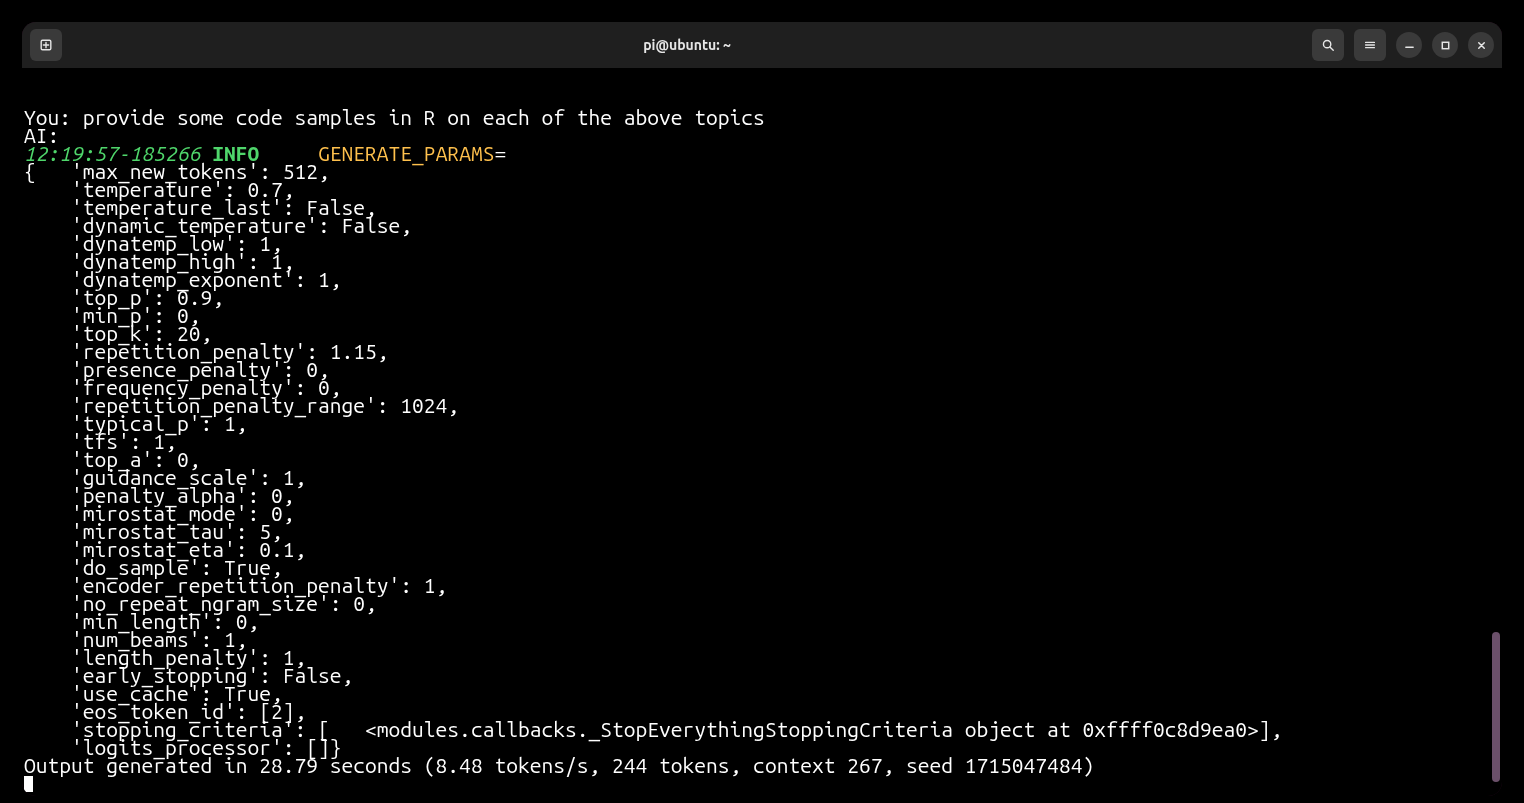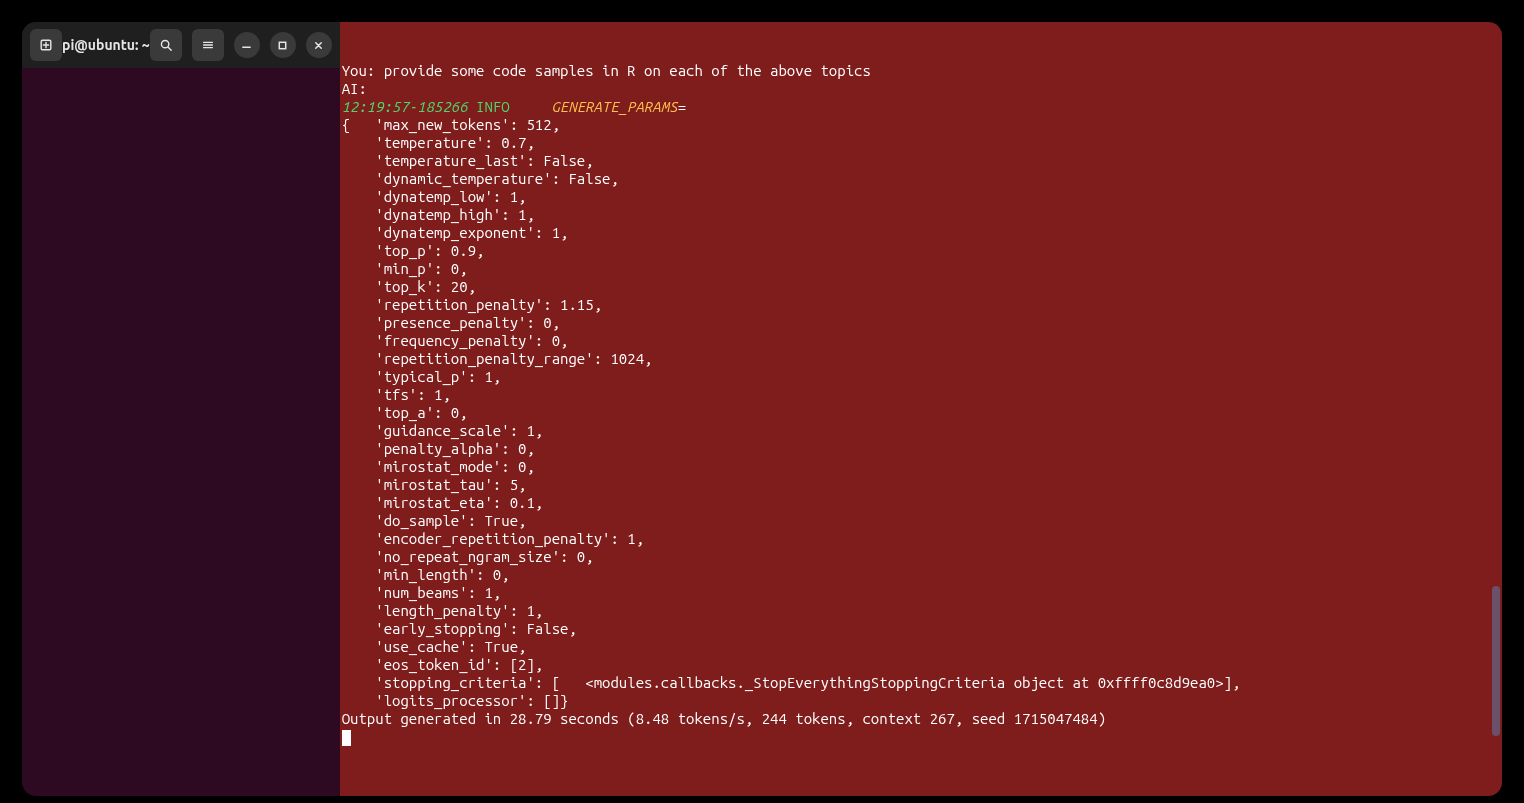--- a/index.html
+++ b/index.html
@@ -14,20 +14,21 @@
     position: absolute;
     left: 22px;
     top: 22px;
     width: 1480px;
     height: 774px;
     background: #2d0922;
     border-radius: 14px;
     overflow: hidden;
     box-shadow: 0 0 0 1px #000;
     display: flex;
+    flex-direction: column;
   }
   .titlebar {
     height: 46px;
     background: #1f1f1f;
     display: flex;
     align-items: center;
     padding: 0 8px;
     color: #e6e6e6;
     font-family: Ubuntu, Cantarell, sans-serif;
     font-size: 14px;
@@ -47,34 +48,34 @@
   .tb-btn.round {
     width: 26px; height: 26px;
     border-radius: 50%;
     background: #3a3a3a;
   }
   .tb-btn svg { width: 14px; height: 14px; stroke: #e6e6e6; fill: none; stroke-width: 1.6; }
   .tb-btn.round svg { width: 11px; height: 11px; }
 
   .terminal {
     flex: 1;
-    background: #7f1d1d;
+    background: #000000;
     color: #ffffff;
-    font-size: 15px;
+    font-size: 21px;
     line-height: 18px;
     padding: 4px 2px 2px 2px;
     white-space: pre;
     font-family: "Ubuntu Mono", "DejaVu Sans Mono", Consolas, monospace;
     overflow: hidden;
     position: relative;
   }
   .line { white-space: pre; }
   .ts   { color: #4fd66b; font-style: italic; }  
-  .info { color: #4fd66b; font-weight: normal; }
-  .param{ color: #ffc14d; font-style: italic; }  
+  .info { color: #4fd66b; font-weight: bold; }
+  .param{ color: #ffc14d; }  
   .cursor {
     display: inline-block;
     width: 9px; height: 16px;
     background: #ffffff;
     vertical-align: bottom;
   }
   .scrollbar {
     position: absolute;
     right: 2px;
     top: 564px;

